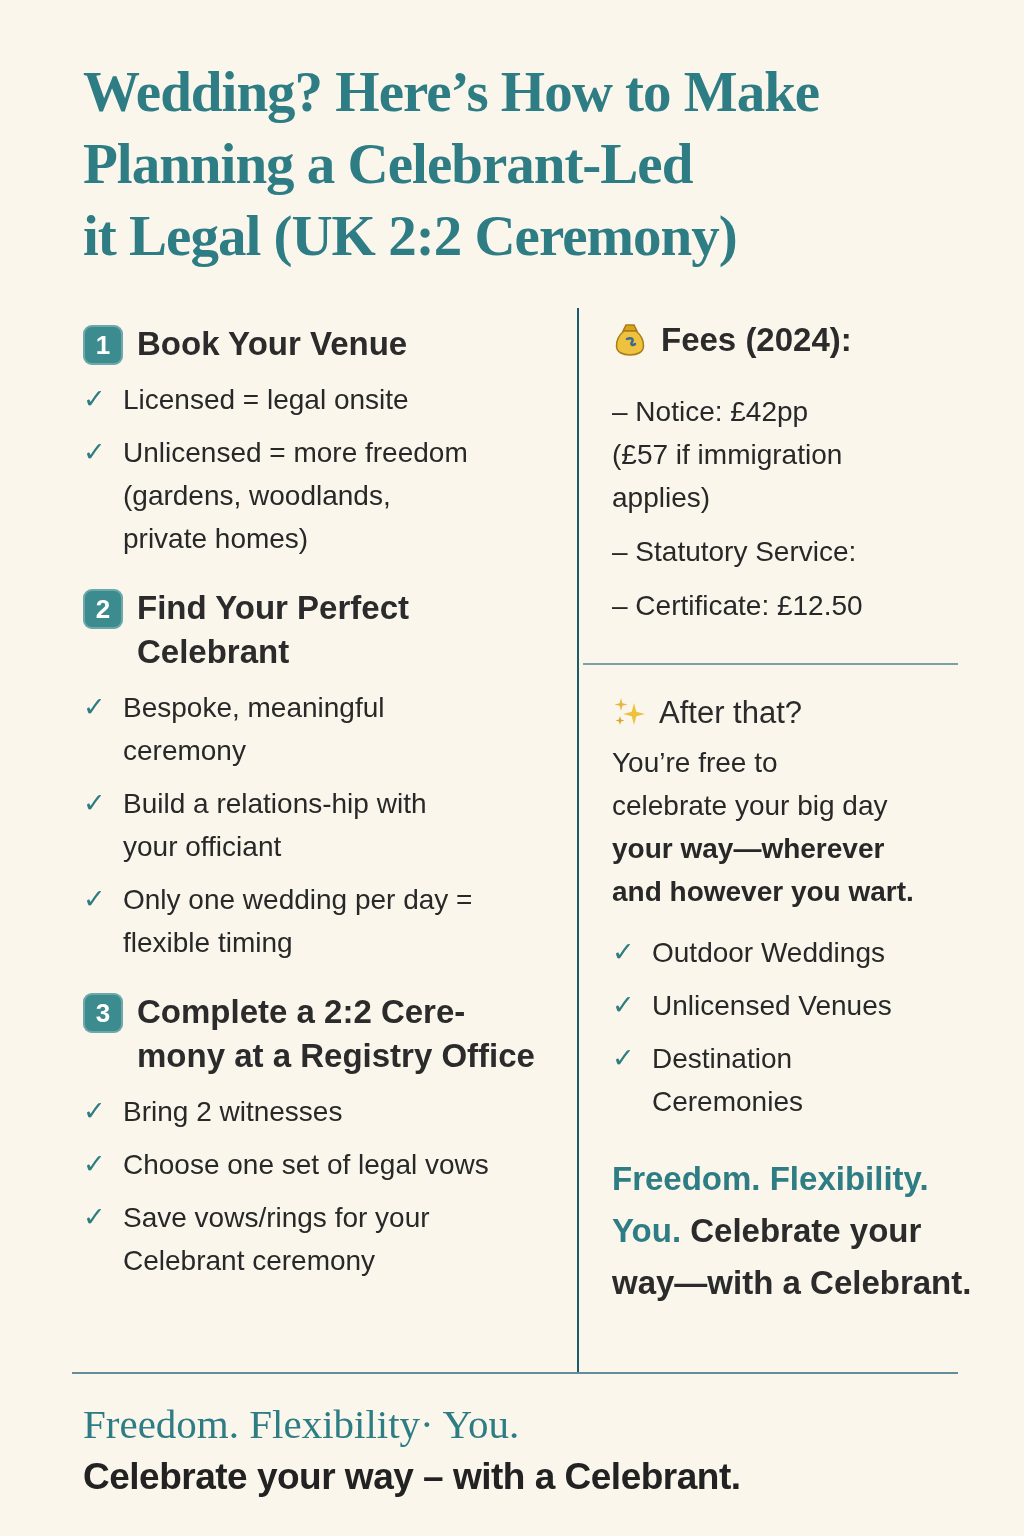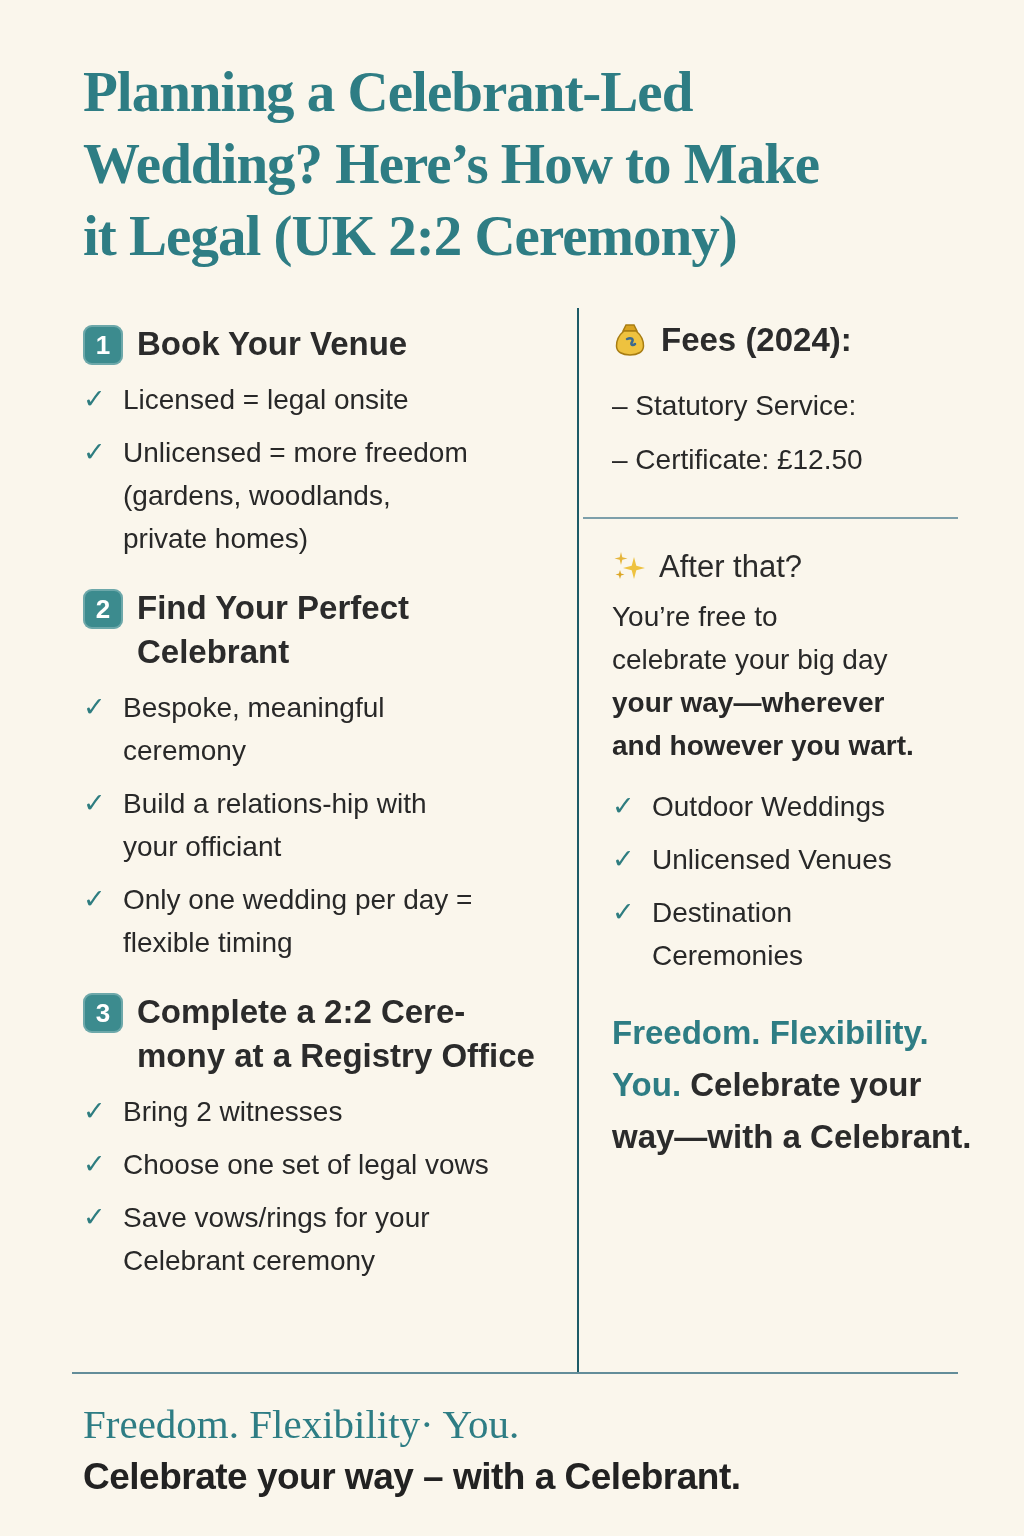--- a/index.html
+++ b/index.html
@@ -16,21 +16,21 @@
   .section-heading{display:flex;align-items:flex-start;font-size:33px;line-height:44px;
                    font-weight:700;margin-bottom:12px;color:#2b2b2b;}
   .badge{flex:0 0 auto;width:40px;height:40px;margin:3px 14px 0 0;border-radius:9px;
          background:#3c8b8e;color:#ffffff;display:flex;align-items:center;justify-content:center;
          font-size:26px;font-weight:700;box-shadow:inset 0 0 0 2px rgba(255,255,255,0.25);}
   .heading-text span{display:block;}
   .check-item{display:flex;margin-bottom:10px;font-size:28px;line-height:43px;}
   .check{flex:0 0 40px;color:#2e7d80;font-size:27px;}
   .item-text span{display:block;}
   .fees-heading{display:flex;align-items:center;font-size:33px;line-height:44px;
-                font-weight:700;margin-bottom:22px;color:#2b2b2b;}
+                font-weight:700;margin-bottom:28px;color:#2b2b2b;}
   .icon-box{flex:0 0 auto;margin-right:13px;display:flex;align-items:center;}
   .fee-item{font-size:28px;line-height:43px;margin-bottom:11px;}
   .fee-item span{display:block;}
   .r-divider{height:2px;background:#7d9faa;width:375px;margin:36px 0 28px -29px;}
   .after-heading{display:flex;align-items:center;font-size:31px;line-height:40px;
                  margin-bottom:8px;color:#2b2b2b;}
   .para{font-size:28px;line-height:43px;margin-bottom:18px;}
   .para span{display:block;}
   .para .bold{font-weight:700;}
   .r-list{margin-bottom:30px;}
@@ -43,22 +43,22 @@
                font-weight:400;font-size:41px;color:#2e7d84;}
   .footer-dark{position:absolute;left:83px;top:1456px;font-size:37px;font-weight:700;
                letter-spacing:-0.5px;color:#222222;}
 </style>
 </head>
 <body>
 
 <div class="page">
 
   <div class="title">
+    <span>Wedding? Here’s How to Make</span>
     <span>Planning a Celebrant-Led</span>
-    <span>Wedding? Here’s How to Make</span>
     <span>it Legal (UK 2:2 Ceremony)</span>
   </div>
 
   <div class="v-divider"></div>
 
   <div class="col col-left">
 
     <div class="section">
       <div class="section-heading">
         <span class="badge">1</span>
@@ -151,20 +151,25 @@
         <svg width="36" height="36" viewBox="0 0 36 36">
           <path d="M14 3 h8 l3 6 h-14 z" fill="#d9a31f" stroke="#a87d12" stroke-width="1.5"></path>
           <path d="M12 9 h12 c5 4 7.5 9 7.5 15 c0 6 -6 9 -13.5 9 c-7.5 0 -13.5 -3 -13.5 -9 c0 -6 2.5 -11 7.5 -15 z" fill="#eec23f" stroke="#a87d12" stroke-width="1.5"></path>
           <path d="M15 17 c4 -2 7 0 5 3 c-2 3 1 4 3 2" stroke="#3b6a8f" stroke-width="2.5" fill="none" stroke-linecap="round"></path>
         </svg>
       </span>
       <span>Fees (2024):</span>
     </div>
 
     <div class="fee-item">
+      <span>– Notice: £42pp</span>
+      <span>(£57 if immigration</span>
+      <span>applies)</span>
+    </div>
+    <div class="fee-item">
       <span>– Statutory Service:</span>
     </div>
     <div class="fee-item">
       <span>– Certificate: £12.50</span>
     </div>
 
     <div class="r-divider"></div>
 
     <div class="after-heading">
       <span class="icon-box">

